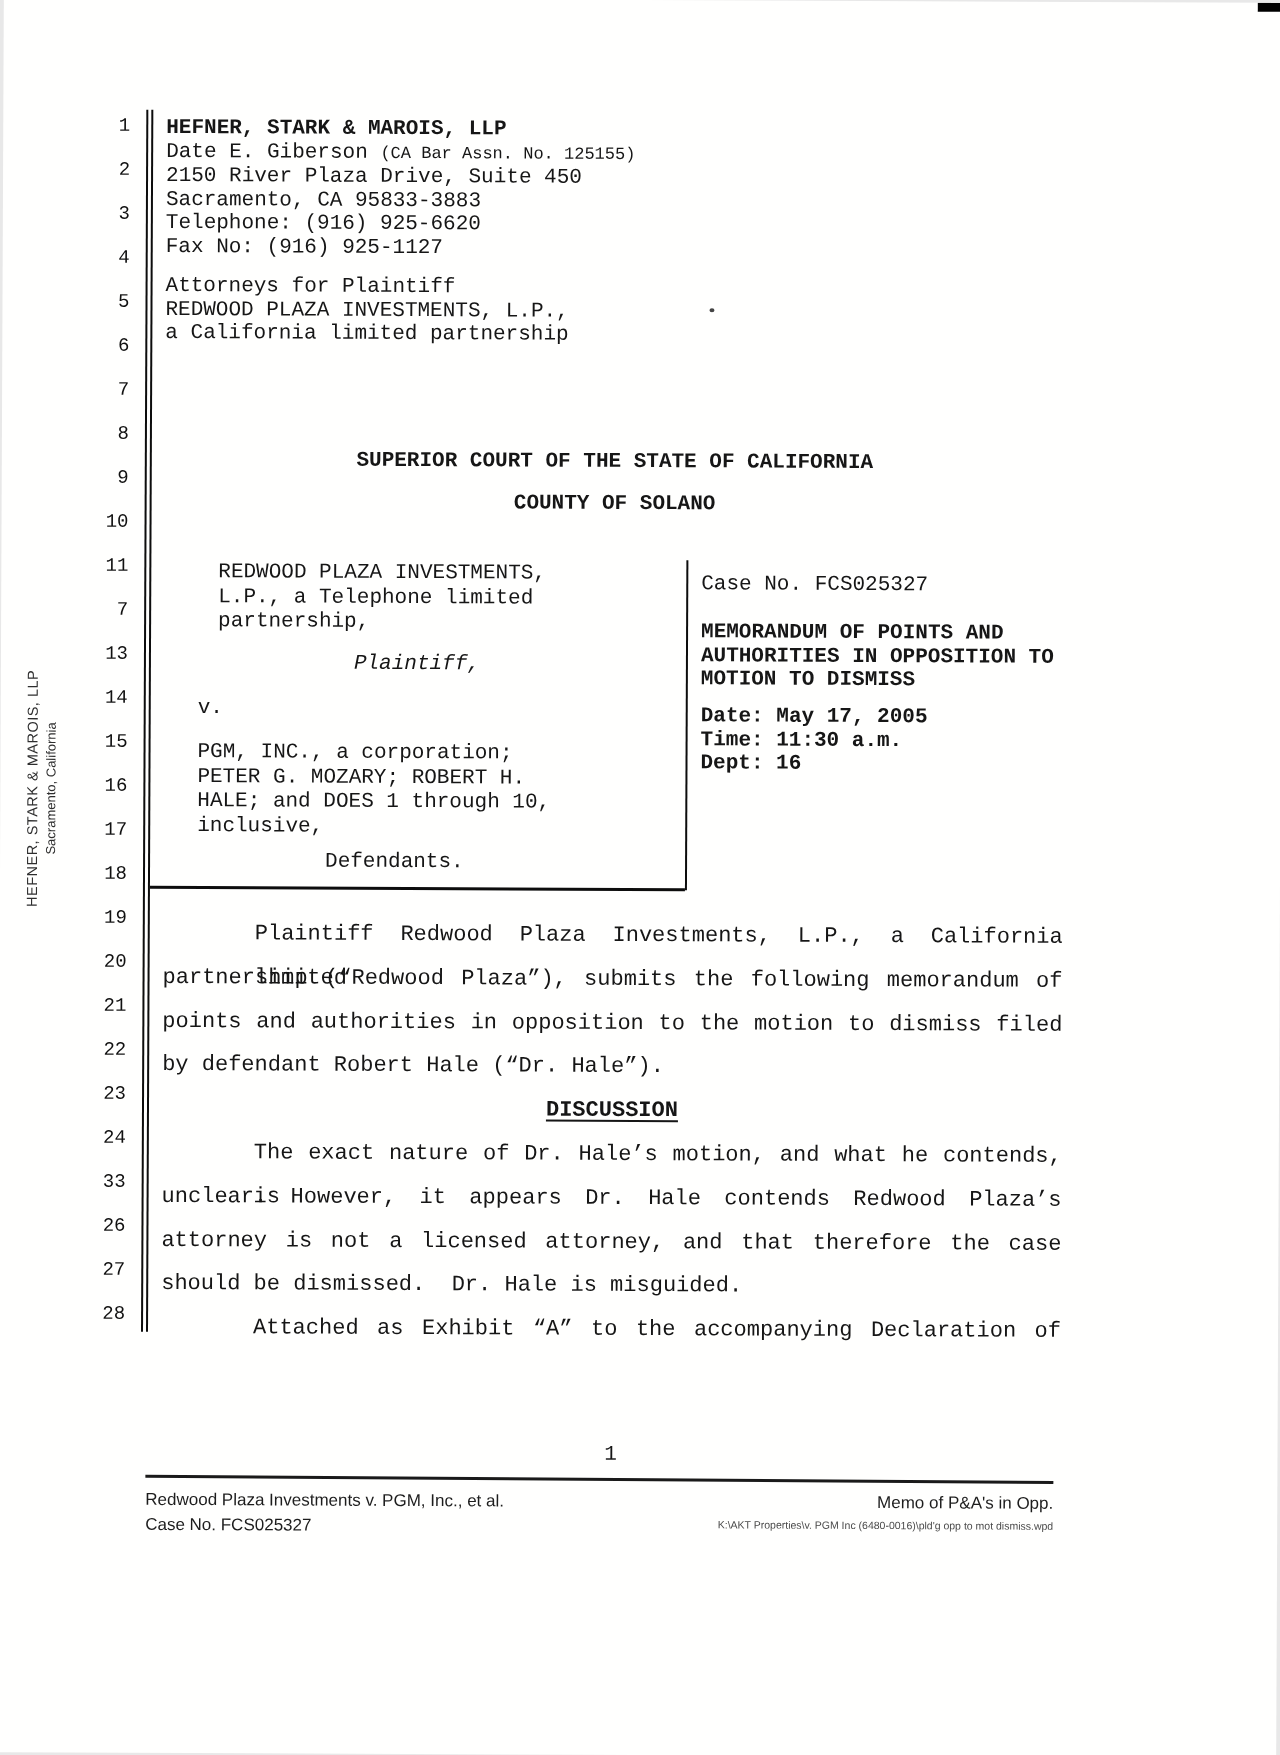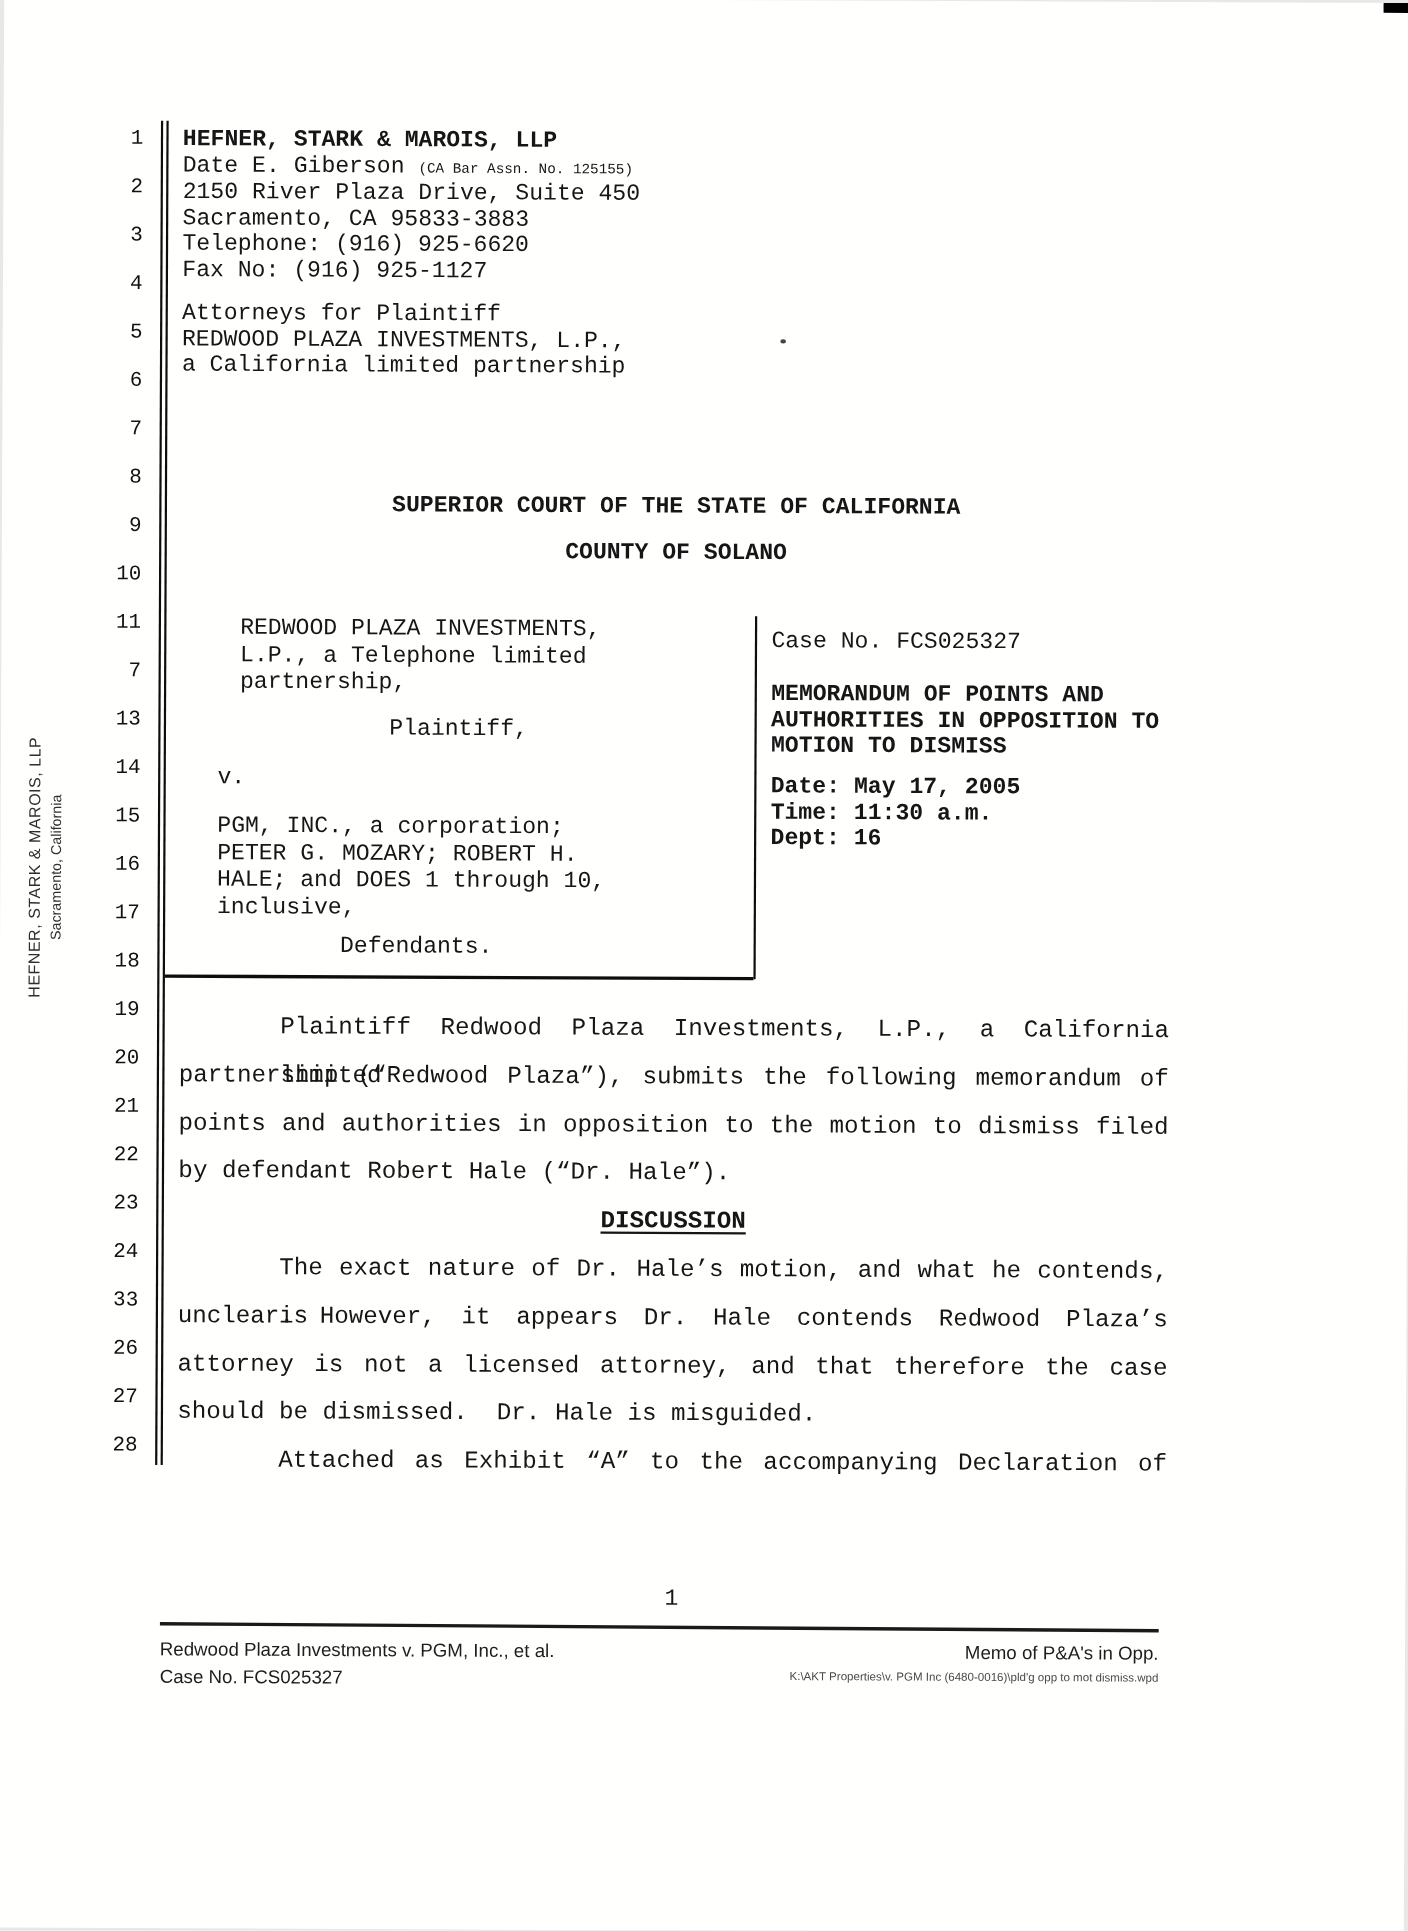--- a/index.html
+++ b/index.html
@@ -38,33 +38,33 @@
   
   .rule-v { top:112px; height:1222px; width:2px; background:#0d0d0d; }
   .rule-v1 { left:143px; }
   .rule-v2 { left:148px; }
 
   
   .content { left:163px; top:118px; width:900px; }
 
   .firm-block { position:absolute; left:0; top:0; font-size:21px; line-height:23.5px; }
   .firm-block .gap { height:16px; }
-  .bar-note { font-size:13px; letter-spacing:0; }
+  .bar-note { font-size:17px; letter-spacing:0; }
 
   .court-title  { position:absolute; left:0; top:332px; width:100%; font-size:21px; }
   .court-county { position:absolute; left:0; top:374px; width:100%; font-size:21px; }
 
   
   .caption { position:absolute; left:0; top:440px; width:100%; height:334px; font-size:21px; line-height:24.5px; }
   .cap-left { position:absolute; left:34px; top:0; width:480px; }
   .cap-plaintiff-lines { position:absolute; left:0; top:4px;margin-left:20px; }
-  .cap-plaintiff-label { position:absolute; left:156px; top:95px; }
+  .cap-plaintiff-label { position:absolute; left:156px; top:95px;font-style:italic; }
   .cap-versus { position:absolute; left:0; top:140px; }
   .cap-defendant-lines { position:absolute; left:0; top:184px; }
-  .cap-defendant-label { position:absolute; left:112px; top:293px;text-align:right; }
+  .cap-defendant-label { position:absolute; left:128px; top:293px;text-align:right; }
   .cap-divider { position:absolute; left:522px; top:2px; width:2px; height:330px; background:#0d0d0d; }
   .cap-bottomline { position:absolute; left:-13px; top:330px; width:535px; height:3px; background:#0d0d0d; }
   .cap-right { position:absolute; left:537px; top:0; width:365px; }
   .cap-case-no { position:absolute; left:0; top:14px; }
   .cap-doc-title { position:absolute; left:0; top:62px; line-height:23.5px; }
   .cap-hearing { position:absolute; left:0; top:146px; line-height:23.5px; }
 
   
   .bodyrows { position:absolute; left:0; width:900px; font-size:22px; }
   .p1 { top:796px; } .p2 { top:1015px; } .p3 { top:1190px; }

